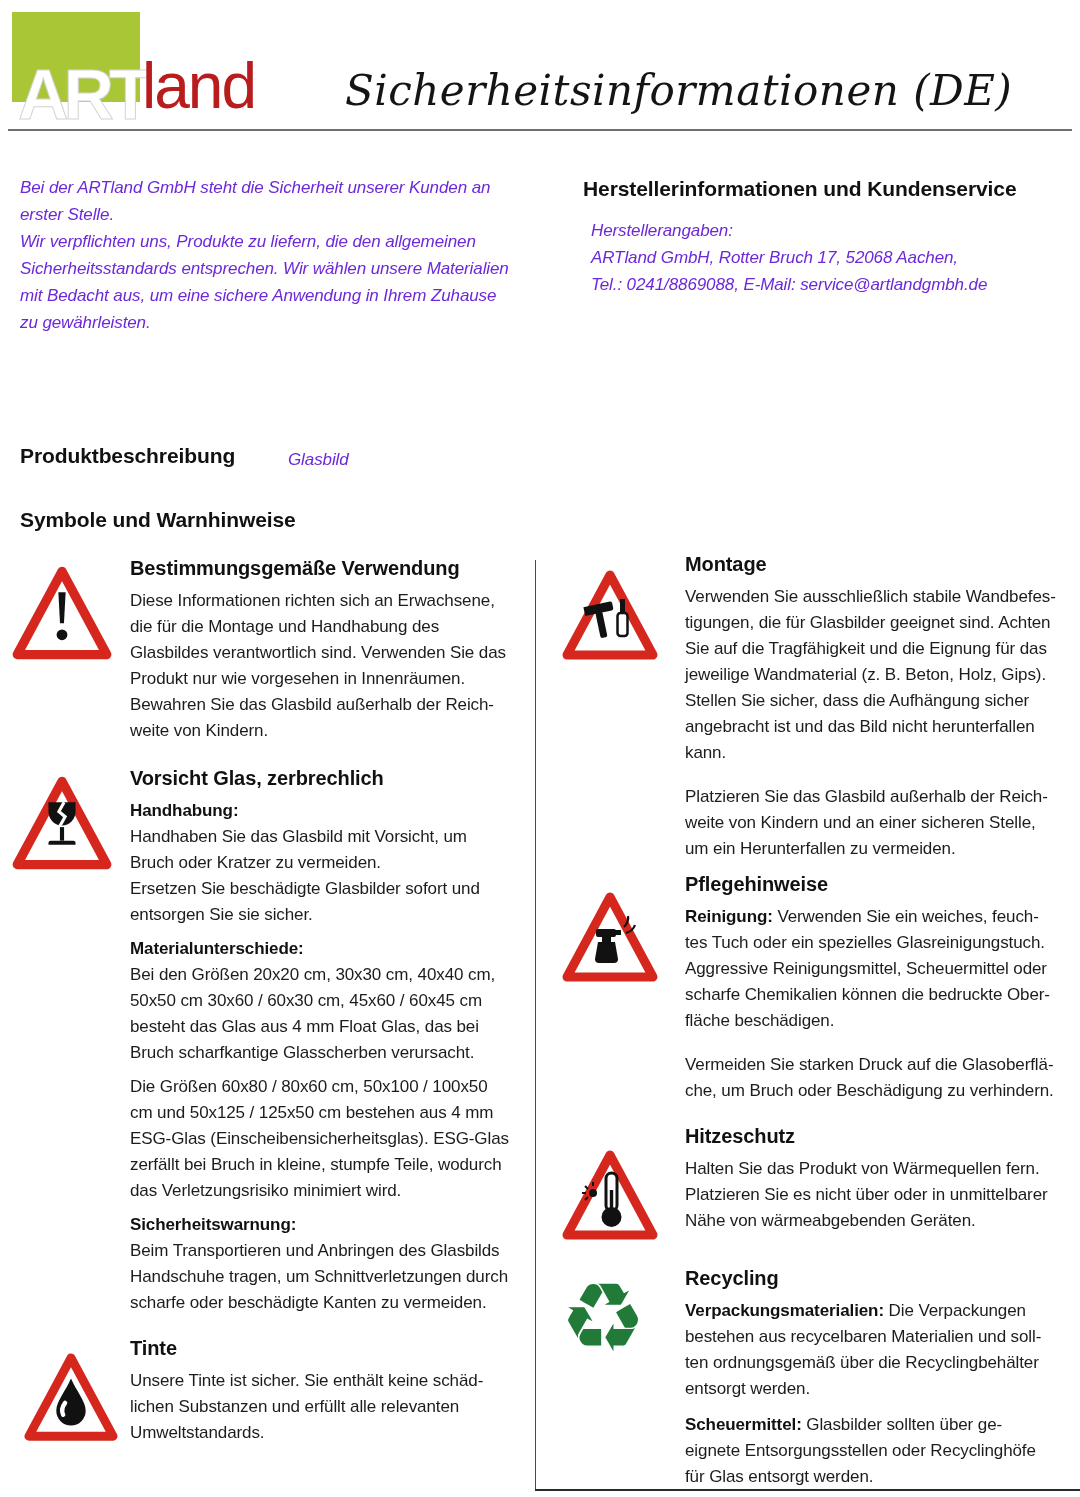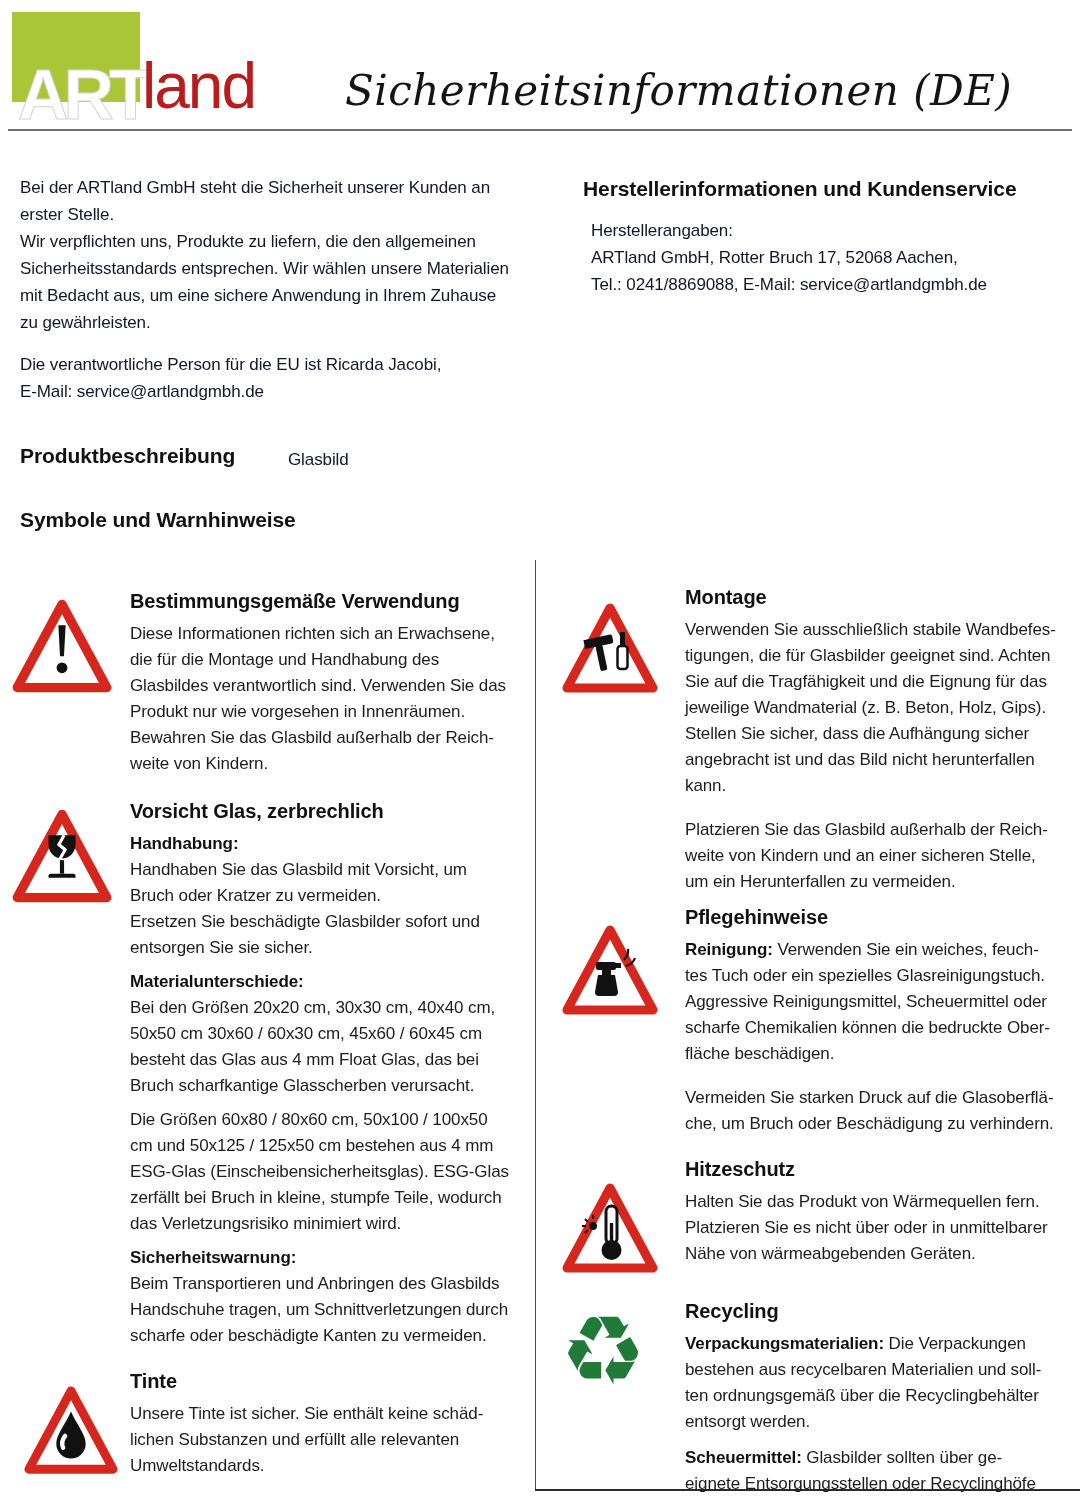--- a/index.html
+++ b/index.html
@@ -20,29 +20,29 @@
   }
   .doc-title {
     position:absolute; left:345px; top:66px; font-family:"DejaVu Serif", serif;
     font-style:italic; font-weight:normal; font-size:42px; line-height:50px; color:#141414;
     letter-spacing:0.5px;
   }
   .header-rule { position:absolute; left:8px; top:129px; width:1064px; height:2px; background:#6e6e6e; }
 
   
   .pre { white-space:pre; }
-  .body-text { font-size:17px; line-height:27px; color:#0f172a; }
+  .body-text { font-size:17px; line-height:27px; color:#6d28d9;font-style:italic; }
   .abs { position:absolute; }
   .h-big { font-size:21px; font-weight:bold; color:#111; line-height:25px; }
 
   
   .divider-v { position:absolute; left:535px; top:560px; width:1px; height:929px; background:#4a4a4a; }
   .bottom-rule { position:absolute; left:535px; top:1489px; width:545px; height:2px; background:#2a2a2a; }
 
-  .wsec { position:absolute;margin-top:33px; }
+  .wsec { position:absolute; }
   .wsec .wicon { position:absolute; left:0; width:104px; height:100px; }
   .wsec .wtext { margin-left:120px; width:405px; }
   .wsec.right .wicon { width:100px; }
   .wsec.right .wtext { margin-left:125px; width:398px; }
 
   .wtext h3 { font-size:20px; line-height:24px; font-weight:bold; margin:0 0 8px 0; color:#111; }
   .wtext h4 { font-size:17px; line-height:26px; font-weight:bold; margin:0; color:#111; }
   .wtext p  { font-size:17px; line-height:26px; margin:0 0 8px 0; white-space:pre; color:#1c1c1c; }
   .wtext p.mt    { margin-top:18px; }
   .wtext p.mt-sm { margin-top:10px; }
@@ -62,22 +62,20 @@
   <span class="logo-land">land</span>
   <h1 class="doc-title" style="margin:0;">Sicherheitsinformationen (DE)</h1>
   <div class="header-rule"></div>
 
   <p class="abs pre body-text" style="left:20px; top:174px; margin:0;">Bei der ARTland GmbH steht die Sicherheit unserer Kunden an
 erster Stelle.
 Wir verpflichten uns, Produkte zu liefern, die den allgemeinen
 Sicherheitsstandards entsprechen. Wir wählen unsere Materialien
 mit Bedacht aus, um eine sichere Anwendung in Ihrem Zuhause
 zu gewährleisten.</p>
-  <p class="abs pre body-text" style="left:20px; top:351px; margin:0;">Die verantwortliche Person für die EU ist Ricarda Jacobi,
-E-Mail: service@artlandgmbh.de</p>
 
   <h2 class="abs h-big" style="left:583px; top:176px; margin:0;">Herstellerinformationen und Kundenservice</h2>
   <p class="abs pre body-text" style="left:583px; top:209px; margin:8px;">Herstellerangaben:
 ARTland GmbH, Rotter Bruch 17, 52068 Aachen,
 Tel.: 0241/8869088, E-Mail: service@artlandgmbh.de</p>
 
   <h2 class="abs h-big" style="left:20px; top:443px; margin:0;">Produktbeschreibung</h2>
   <span class="abs body-text" style="left:288px; top:446px;">Glasbild</span>
 
   <h2 class="abs h-big" style="left:20px; top:507px; margin:0;">Symbole und Warnhinweise</h2>

